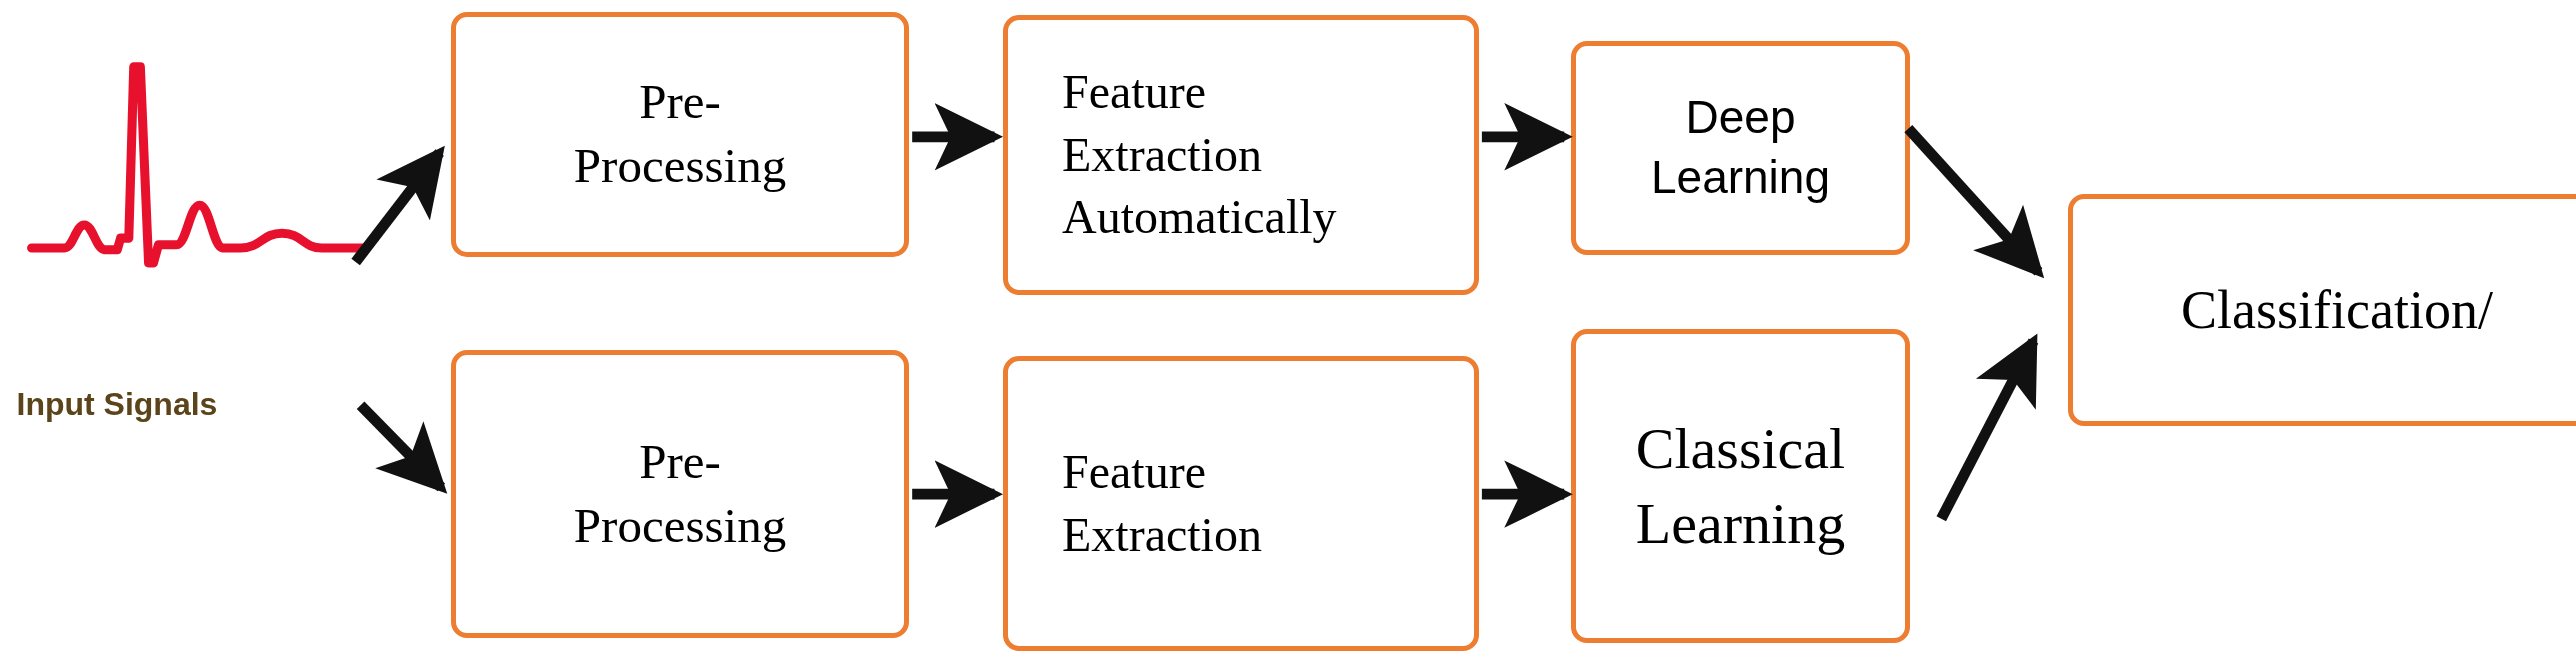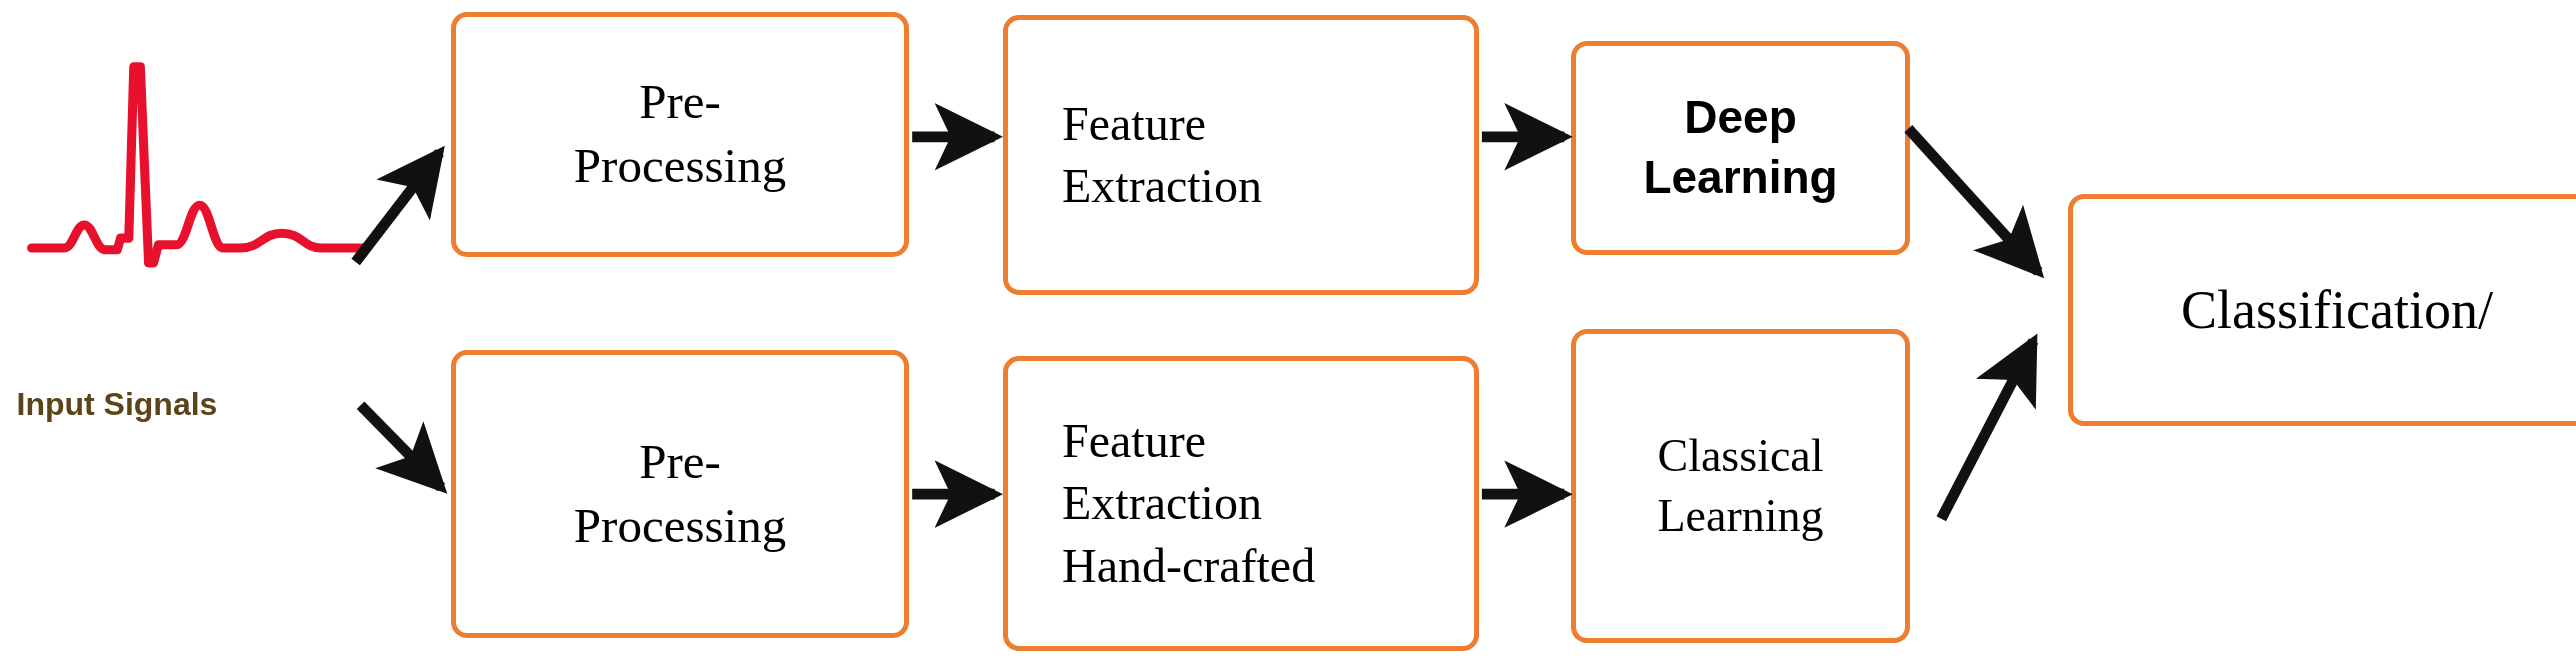--- a/index.html
+++ b/index.html
@@ -26,32 +26,32 @@
     display: flex;
     flex-direction: column;
     justify-content: center;
     color: #000000;
     line-height: 1.30;
     z-index: 3;
   }
   .node .line { display: block; white-space: nowrap; }
 
   .node.serif  { font-family: "Liberation Serif", serif; }
-  .node.sans   { font-family: "Liberation Sans", sans-serif; font-weight: 700; }
+  .node.sans   { font-family: "Liberation Sans", sans-serif; font-weight: 400; }
 
   .node.center { align-items: center; text-align: center; }
   .node.left   { align-items: flex-start; text-align: left; padding-left: 54px; }
 
   
   #node-pre-top    { left: 451px;  top: 11.5px;  width: 458px; height: 245px; font-size: 49px; }
   #node-feat-top   { left: 1003px; top: 15px;  width: 476px; height: 280px; font-size: 48px; }
   #node-deep       { left: 1571px; top: 41px;  width: 339px; height: 214px; font-size: 46px; }
   #node-pre-bot    { left: 451px;  top: 350px; width: 458px; height: 288px; font-size: 49px; }
   #node-feat-bot   { left: 1003px; top: 356px; width: 476px; height: 295px; font-size: 48px; }
-  #node-classical  { left: 1571px; top: 329px; width: 339px; height: 314px; font-size: 46px; }
+  #node-classical  { left: 1571px; top: 329px; width: 339px; height: 314px; font-size: 58px; }
   #node-result     { left: 2068px; top: 194px; width: 538px; height: 232px; font-size: 54px; }
 
   
   #input-group {
     position: absolute;
     left: 0px;
     top: 25px;
     width: 387px;
     height: 428px;
     z-index: 2;
@@ -158,36 +158,36 @@
   </svg>
 
   <div id="node-pre-top" class="node serif center">
     <span class="line">Pre-</span>
     <span class="line">Processing</span>
   </div>
 
   <div id="node-feat-top" class="node serif left">
     <span class="line">Feature</span>
     <span class="line">Extraction</span>
+    <span class="line">Automatically</span>
   </div>
 
   <div id="node-deep" class="node sans center">
     <span class="line">Deep</span>
     <span class="line">Learning</span>
   </div>
 
   <div id="node-pre-bot" class="node serif center">
     <span class="line">Pre-</span>
     <span class="line">Processing</span>
   </div>
 
   <div id="node-feat-bot" class="node serif left">
     <span class="line">Feature</span>
     <span class="line">Extraction</span>
-    <span class="line">Hand-crafted</span>
   </div>
 
   <div id="node-classical" class="node serif center">
     <span class="line">Classical</span>
     <span class="line">Learning</span>
   </div>
 
   <div id="node-result" class="node serif center">
     <span class="line">Classification/</span>
   </div>

